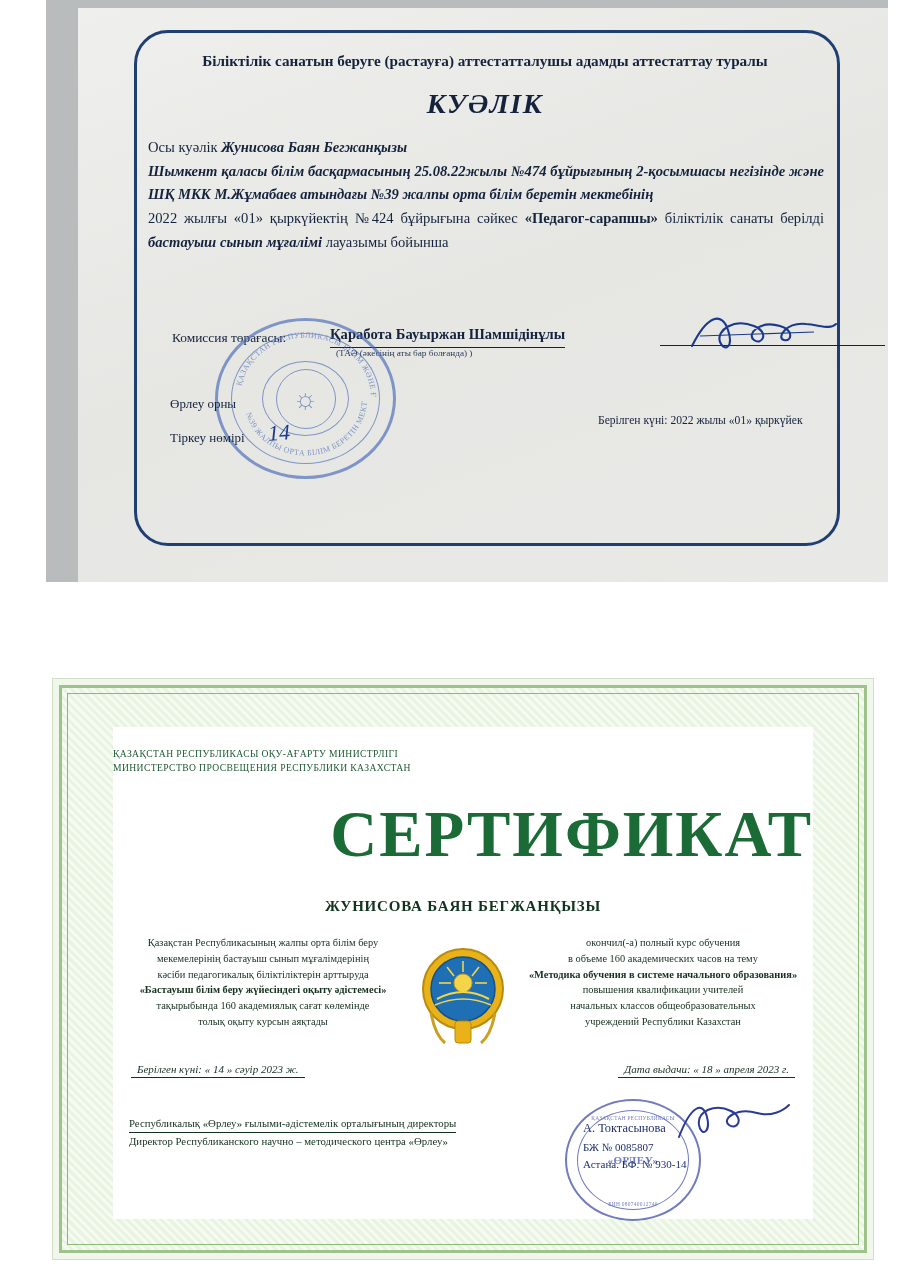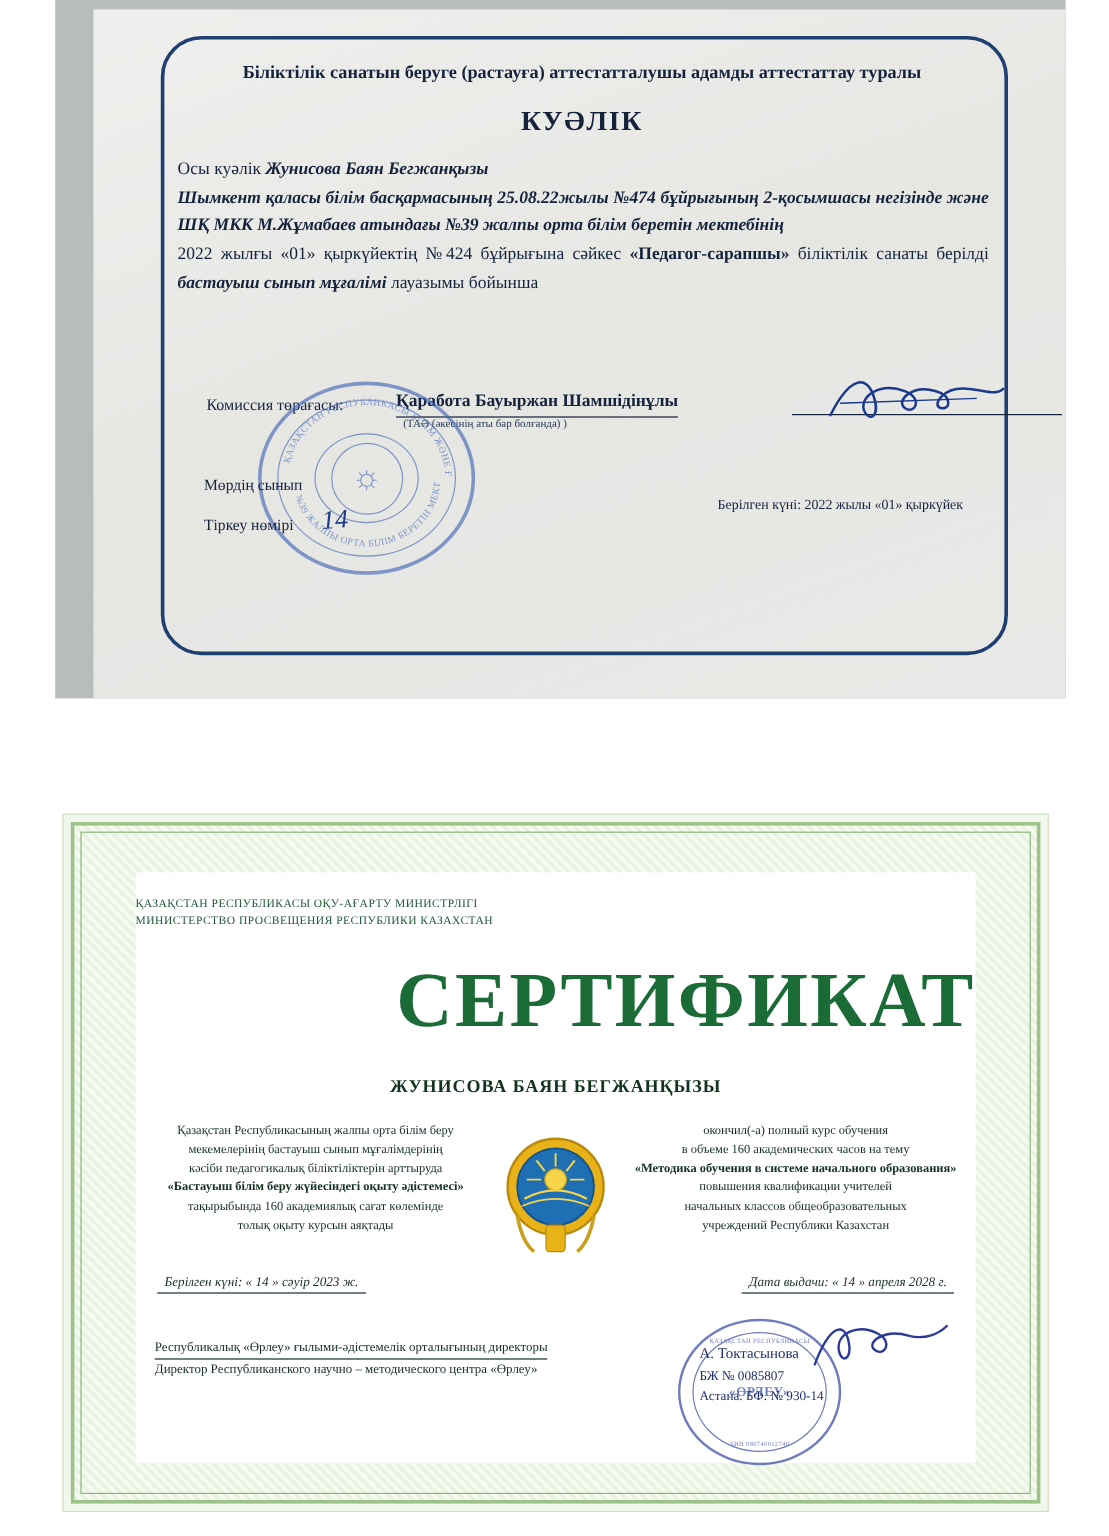--- a/index.html
+++ b/index.html
@@ -58,24 +58,25 @@
     text-align: center;
     font-weight: bold;
     font-size: 15.2px;
     line-height: 1.45;
     color: #14223c;
     padding: 0 24px;
   }
   .d1-kualik {
     text-align: center;
     font-weight: bold;
-    font-size: 23px;
+    font-size: 28px;
     letter-spacing: 1.5px;
     color: #14223c;
     margin-top: 16px;
+    font-style: italic;
   }
   .d1-body {
     margin-top: 16px;
     font-size: 14.6px;
     line-height: 1.62;
     color: #14223c;
     text-align: justify;
     padding: 0 6px 0 8px;
   }
   .d1-body .it { font-style: italic; font-weight: bold; }
@@ -411,21 +412,21 @@
               <textPath href="#d1arcTop" startOffset="6%">ҚАЗАҚСТАН РЕСПУБЛИКАСЫ БІЛІМ ЖӘНЕ ҒЫЛЫМ</textPath>
             </text>
             <text font-size="8" fill="#3f63b6" letter-spacing="0.4">
               <textPath href="#d1arcBot" startOffset="8%">№39 ЖАЛПЫ ОРТА БІЛІМ БЕРЕТІН МЕКТЕБІ</textPath>
             </text>
           </svg>
         </div>
         <div class="d1-stamp-center">☼</div>
       </div>
 
-      <div class="d1-seal-label">Мөрдің сынып</div>
+      <div class="d1-seal-label">Өрлеу орны</div>
       <div class="d1-reg-label">Тіркеу нөмірі</div>
       <div class="d1-reg-num">14</div>
 
       <div class="d1-issue">
         <div>Берілген күні: 2022 жылы  «01» қыркүйек</div>
       </div>
     </div>
   </div>
 
   <div class="doc2-wrap">
@@ -476,21 +477,21 @@
           <div>в объеме 160 академических часов на тему</div>
           <div class="b">«Методика обучения в системе начального образования»</div>
           <div>повышения квалификации учителей</div>
           <div>начальных классов общеобразовательных</div>
           <div>учреждений Республики Казахстан</div>
         </div>
       </div>
 
       <div class="d2-dates">
         <span>Берілген күні: « 14 »  сәуір  2023 ж.</span>
-        <span>Дата выдачи: « 14 »  апреля  2028 г.</span>
+        <span>Дата выдачи: « 18 »  апреля  2023 г.</span>
       </div>
 
       <div class="d2-signblock">
         <div class="u">Республикалық «Өрлеу» ғылыми-әдістемелік орталығының директоры</div>
         <div>Директор  Республиканского   научно – методического   центра  «Өрлеу»</div>
       </div>
 
       <div class="d2-stamp">
         <div class="d2-stamp-top">ҚАЗАҚСТАН РЕСПУБЛИКАСЫ</div>
         <div class="d2-stamp-label">«ӨРЛЕУ»</div>

